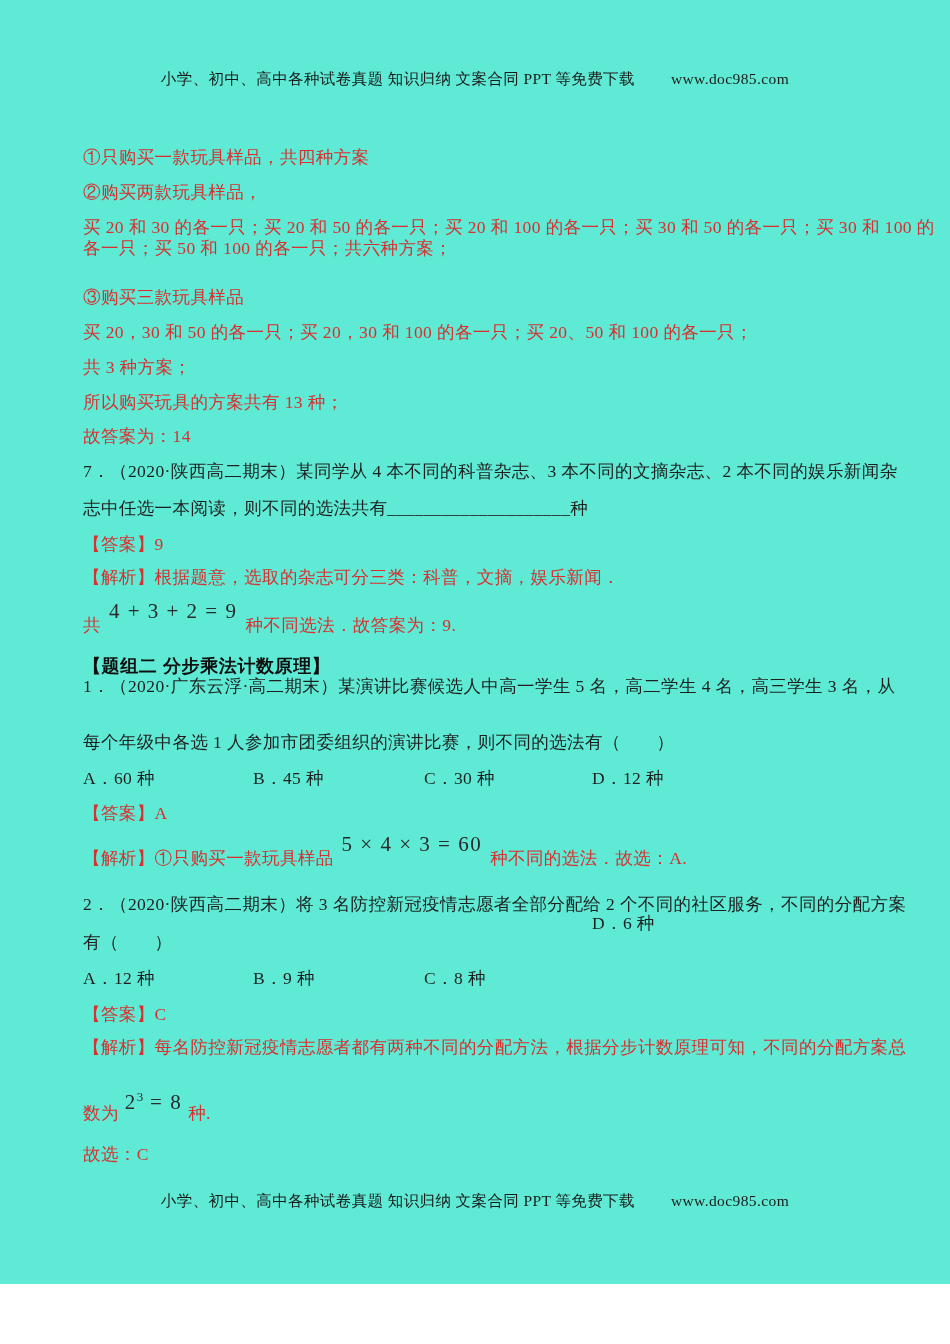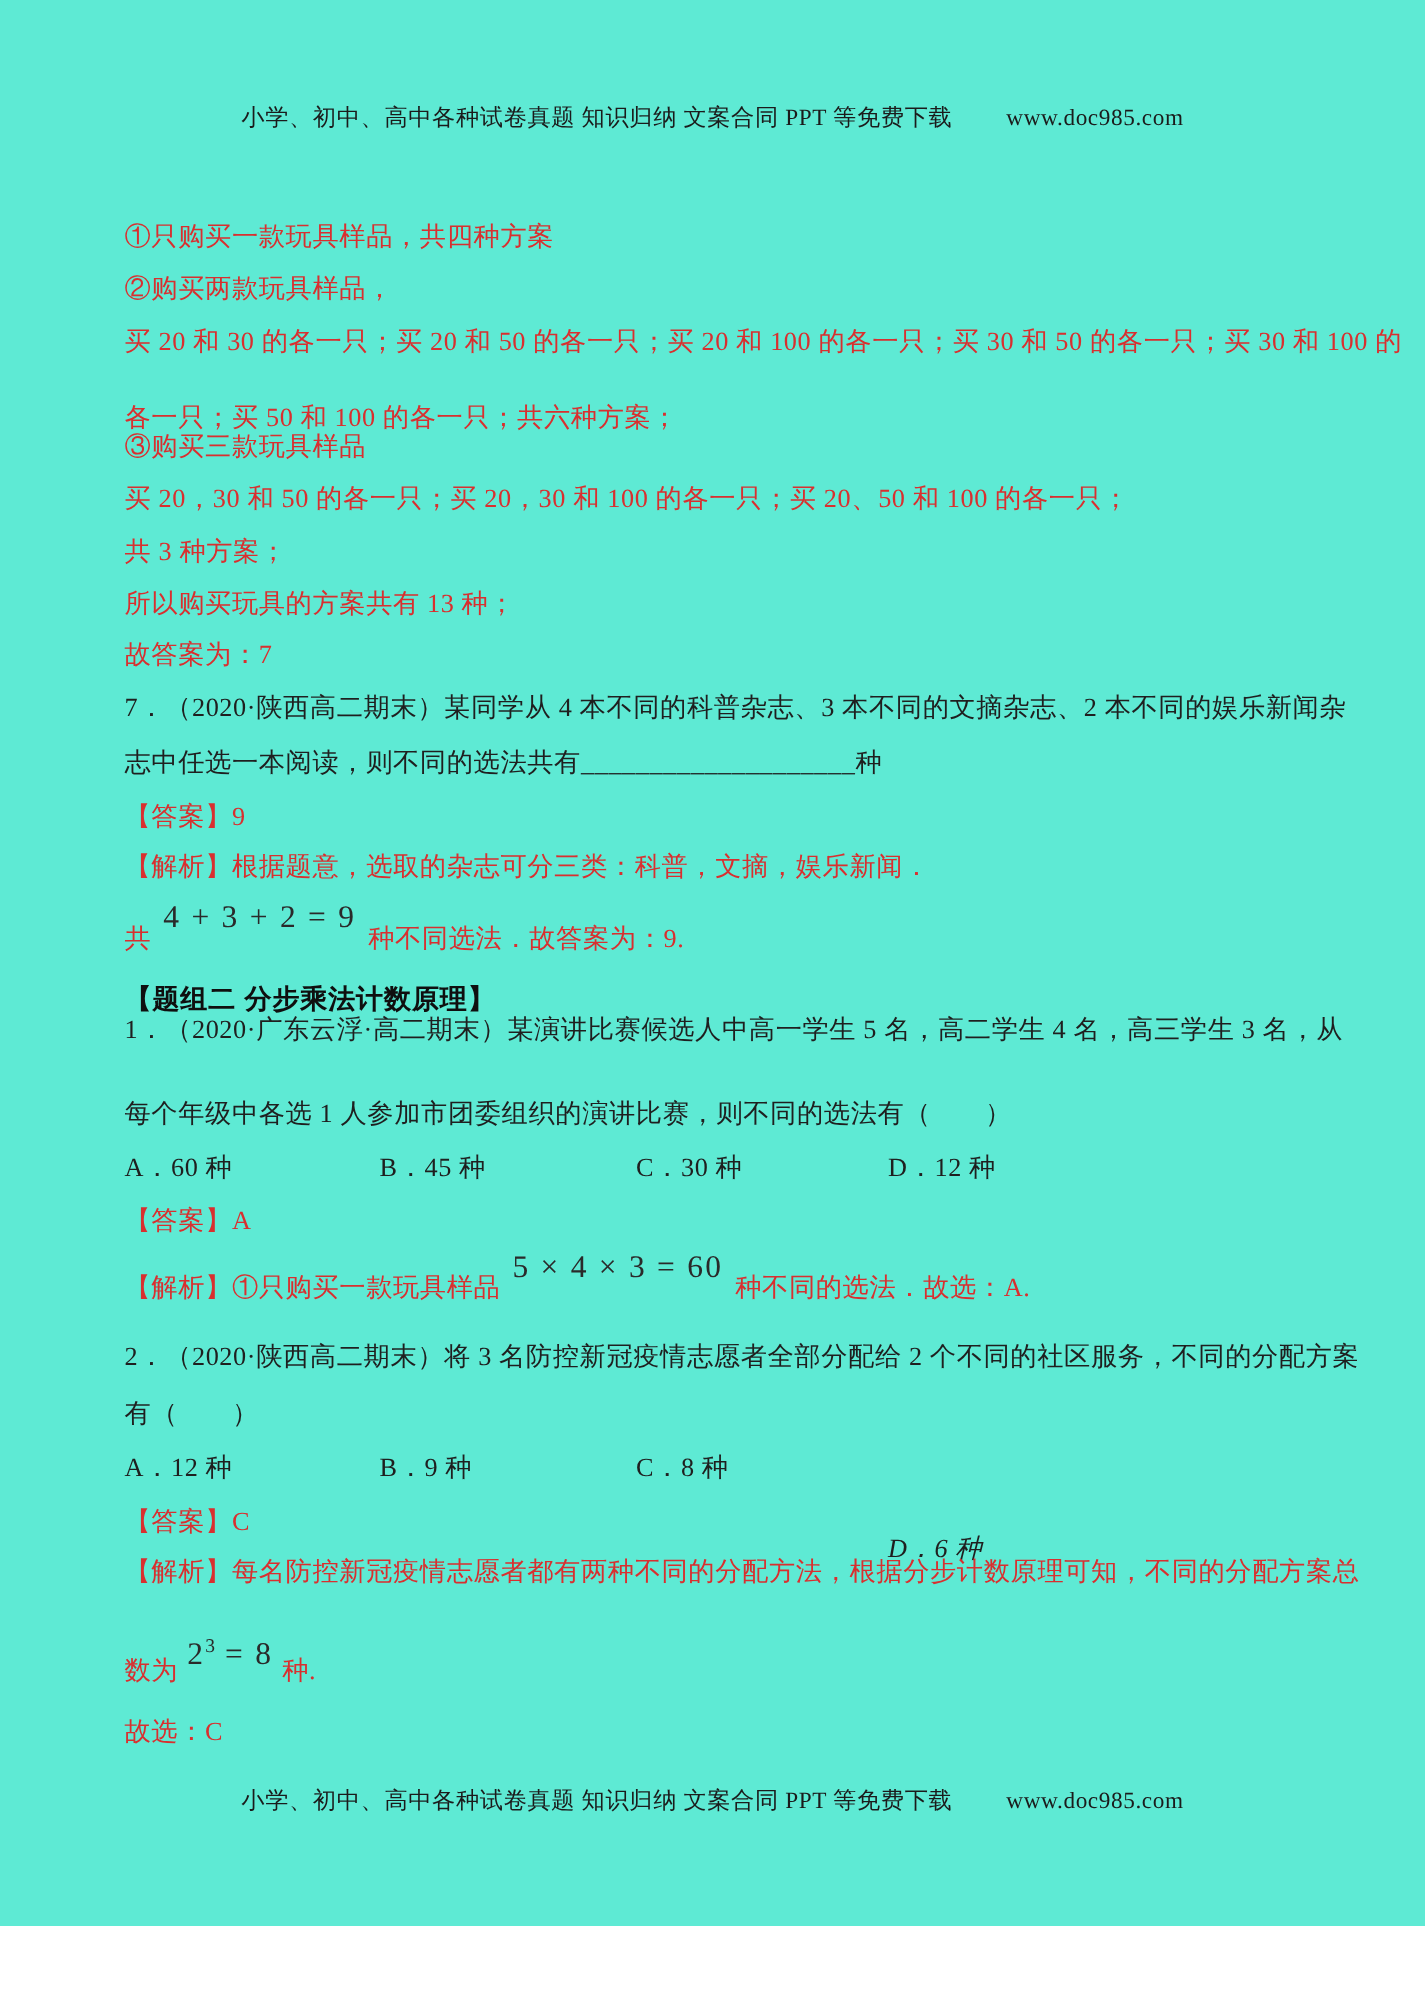--- a/index.html
+++ b/index.html
@@ -49,26 +49,26 @@
 </head>
 <body>
 
 <div class="page">
 
   <div class="line center hf" style="top:68px;"><span>小学、初中、高中各种试卷真题 知识归纳 文案合同 PPT 等免费下载</span><span class="gap"></span><span>www.doc985.com</span></div>
 
   <div class="line red" style="top:146px;">①只购买一款玩具样品，共四种方案</div>
   <div class="line red" style="top:181px;">②购买两款玩具样品，</div>
   <div class="line red" style="top:216px;">买 20 和 30 的各一只；买 20 和 50 的各一只；买 20 和 100 的各一只；买 30 和 50 的各一只；买 30 和 100 的</div>
-  <div class="line red" style="top:267px;text-align:right;">各一只；买 50 和 100 的各一只；共六种方案；</div>
+  <div class="line red" style="top:237px;text-align:right;">各一只；买 50 和 100 的各一只；共六种方案；</div>
   <div class="line red" style="top:286px;">③购买三款玩具样品</div>
   <div class="line red" style="top:321px;">买 20，30 和 50 的各一只；买 20，30 和 100 的各一只；买 20、50 和 100 的各一只；</div>
   <div class="line red" style="top:356px;">共 3 种方案；</div>
   <div class="line red" style="top:391px;">所以购买玩具的方案共有 13 种；</div>
-  <div class="line red" style="top:425px;">故答案为：7</div>
+  <div class="line red" style="top:425px;">故答案为：14</div>
 
   <div class="line" style="top:460px;">7．（2020·陕西高二期末）某同学从 4 本不同的科普杂志、3 本不同的文摘杂志、2 本不同的娱乐新闻杂</div>
   <div class="line" style="top:497px;">志中任选一本阅读，则不同的选法共有____________________种</div>
   <div class="line red" style="top:533px;">【答案】9</div>
   <div class="line red" style="top:566px;">【解析】根据题意，选取的杂志可分三类：科普，文摘，娱乐新闻．</div>
   <div class="line" style="top:613px;"><span class="red">共</span><span class="formula">4 + 3 + 2 = 9</span><span class="red">种不同选法．故答案为：9.</span></div>
 
   <div class="line heading" style="top:655px;">【题组二 分步乘法计数原理】</div>
 
   <div class="line" style="top:675px;font-family:Liberation Serif, serif;">1．（2020·广东云浮·高二期末）某演讲比赛候选人中高一学生 5 名，高二学生 4 名，高三学生 3 名，从</div>
@@ -81,21 +81,21 @@
   </div>
   <div class="line red" style="top:802px;">【答案】A</div>
   <div class="line" style="top:846px;"><span class="red">【解析】①只购买一款玩具样品</span><span class="formula">5 × 4 × 3 = 60</span><span class="red">种不同的选法．故选：A.</span></div>
 
   <div class="line" style="top:893px;">2．（2020·陕西高二期末）将 3 名防控新冠疫情志愿者全部分配给 2 个不同的社区服务，不同的分配方案</div>
   <div class="line" style="top:931px;">有（　　）</div>
   <div>
     <span class="opt o1" style="top:966px;">A．12 种</span>
     <span class="opt o2" style="top:966px;">B．9 种</span>
     <span class="opt o3" style="top:966px;">C．8 种</span>
-    <span class="opt o4" style="top:1020px;font-style:italic;">D．6 种</span>
+    <span class="opt o4" style="top:911px;">D．6 种</span>
   </div>
   <div class="line red" style="top:1003px;font-family:Liberation Serif, serif;">【答案】C</div>
   <div class="line red" style="top:1036px;">【解析】每名防控新冠疫情志愿者都有两种不同的分配方法，根据分步计数原理可知，不同的分配方案总</div>
   <div class="line" style="top:1096px;"><span class="red">数为</span><span class="formula small-raise"><span>2</span><sup>3</sup><span> = 8</span></span><span class="red">种.</span></div>
   <div class="line red" style="top:1143px;">故选：C</div>
 
   <div class="line center hf" style="top:1190px;"><span>小学、初中、高中各种试卷真题 知识归纳 文案合同 PPT 等免费下载</span><span class="gap"></span><span>www.doc985.com</span></div>
 
 </div>
 

